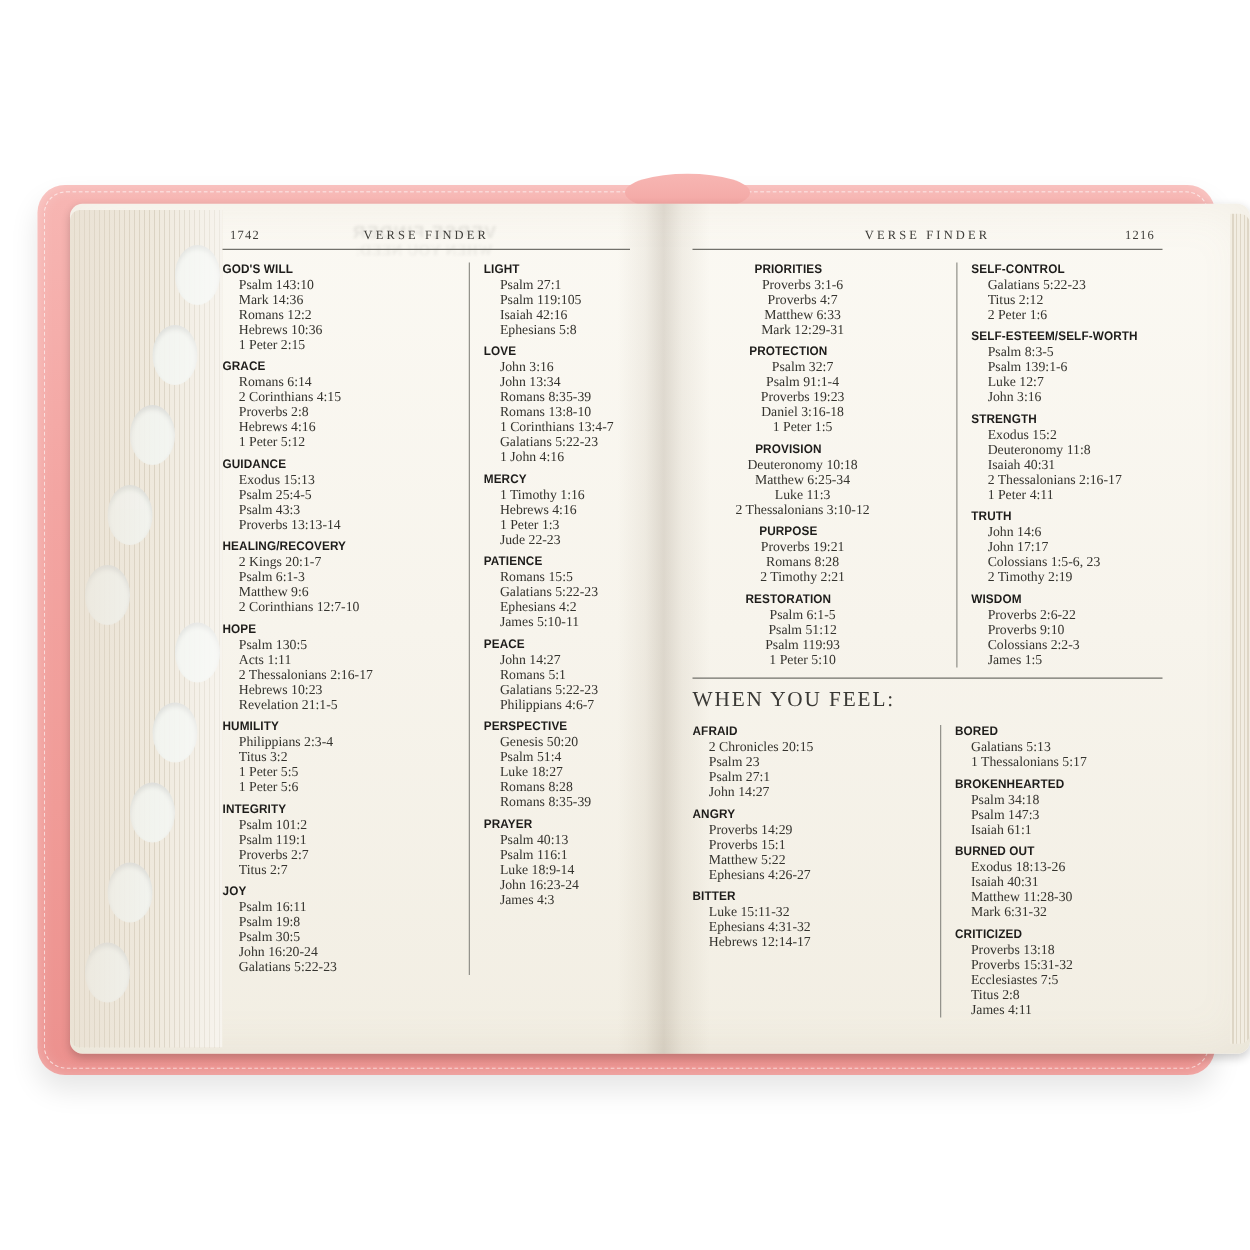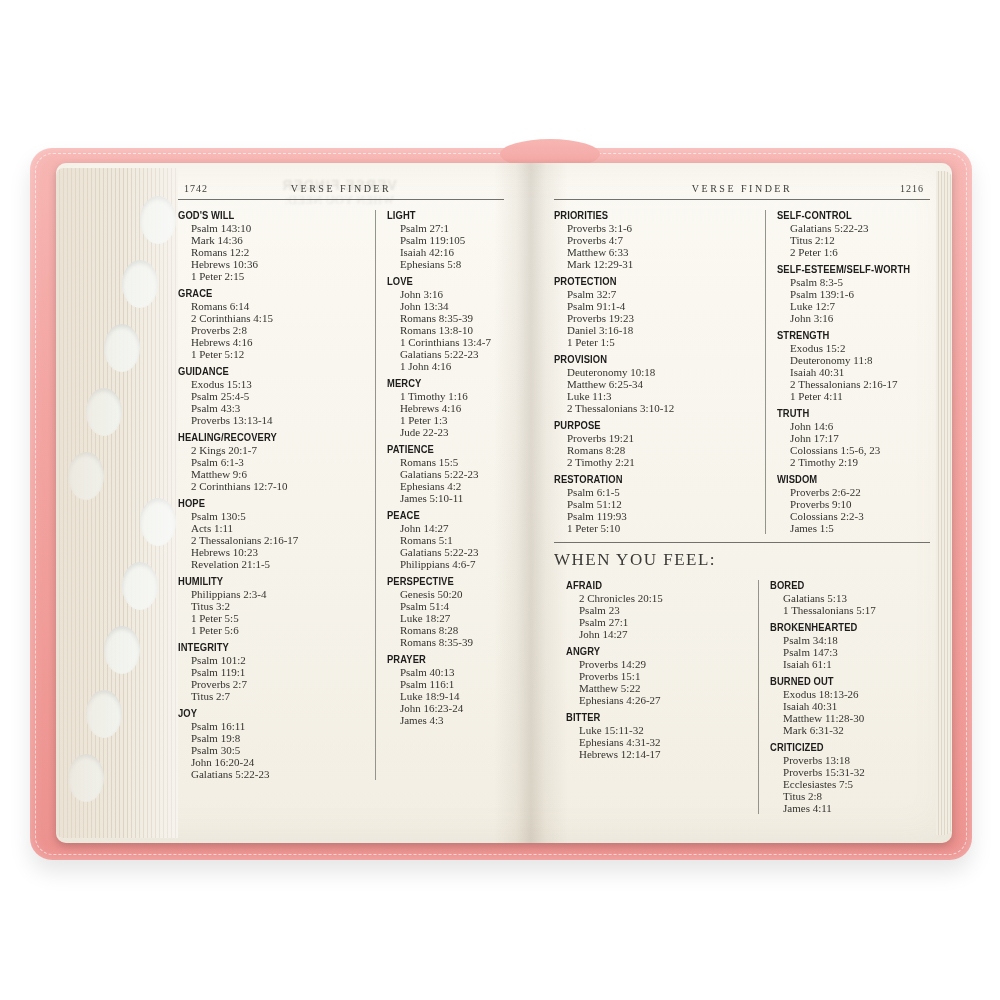--- a/index.html
+++ b/index.html
@@ -9,21 +9,21 @@
   .cover{position:absolute;left:30px;top:148px;width:942px;height:712px;border-radius:22px;
          background:linear-gradient(180deg,#f7b6b3 0%,#f3a5a2 35%,#f09b97 70%,#ec918e 100%);
          box-shadow:0 12px 22px rgba(0,0,0,0.10), inset 0 0 14px rgba(255,255,255,0.35);}
   .cover::before{content:"";position:absolute;inset:5px;border:1px dashed rgba(255,255,255,0.6);
          border-radius:18px;}
   .cover-hump{position:absolute;left:470px;top:-9px;width:100px;height:30px;border-radius:50%;
          background:linear-gradient(180deg,#f7b6b3,#f3a5a2);}
   
   .pages{position:absolute;left:56px;top:163px;width:896px;height:680px;border-radius:10px;
          background:linear-gradient(180deg,#fbf9f3 0%,#f7f4ec 50%,#f2eee3 100%);
-         box-shadow:0 3px 8px rgba(0,0,0,0.20), inset 0 0 40px rgba(160,140,105,0.10);}
+         box-shadow:0 3px 8px rgba(0,0,0,0.20), inset 0 0 40px rgba(160,140,105,0.10);padding-left:48px;}
   
   .edge-stack{position:absolute;left:0;top:5px;bottom:5px;width:122px;overflow:hidden;
          border-radius:8px 0 0 8px;
          background:repeating-linear-gradient(90deg,#efe9dd 0px,#efe9dd 3px,#dbd3c3 3px,#dbd3c3 4px);}
   .edge-stack::after{content:"";position:absolute;inset:0;
          background:linear-gradient(90deg,rgba(230,220,205,0.55),rgba(250,248,242,0) 55%,rgba(255,255,255,0.5));}
   .notch{position:absolute;width:36px;height:48px;border-radius:50%;background:#f3f5f1;
          box-shadow:inset 0 3px 4px rgba(0,0,0,0.10);opacity:0.92;}
   .notch:nth-of-type(1){left:84px;top:28px;}
   .notch:nth-of-type(2){left:66px;top:92px;}
@@ -50,23 +50,23 @@
   .page-head .pgnum{position:absolute;top:0;font-size:10px;letter-spacing:1px;}
   .page-head .pgnum.left-num{left:6px;}
   .page-head .pgnum.right-num{right:6px;}
   .page-head .ptitle{display:block;text-align:center;}
   .head-rule{border-bottom:1px solid #72716b;margin-top:2px;}
   .cols{display:flex;margin-top:10px;align-items:stretch;gap:40px;}
   .col{box-sizing:border-box;}
   .col.c2{border-left:1px solid #94938c;padding-left:11px;}
   .page-content.left .col.c1{width:55%;padding-right:8px;}
   .page-content.left .col.c2{width:45%;}
-  .page-content.right .cols.top .col.c1{width:51%;padding-right:8px;}
+  .page-content.right .cols.top .col.c1{width:51%;padding-right:8px;text-align:center;}
   .page-content.right .cols.top .col.c2{width:49%;}
-  .page-content.right .cols.bottom .col.c1{width:47%;padding-right:8px;margin-left:12px;}
+  .page-content.right .cols.bottom .col.c1{width:47%;padding-right:8px;}
   .page-content.right .cols.bottom .col.c2{width:53%;}
   .section{margin-top:6px;}
   .section:first-child{margin-top:0;}
   .sec-heading{font-family:"Liberation Sans", sans-serif;font-weight:bold;font-size:10px;
          line-height:12px;color:#1d1c1a;letter-spacing:0.1px;white-space:nowrap;
          transform:scaleX(0.94);transform-origin:left center;}
   .verse{font-size:11px;line-height:12px;padding-left:13px;color:#34332e;white-space:nowrap;}
   .mid-rule{border-bottom:1px solid #72716b;margin-top:8px;}
   .feel-title{text-align:left;font-size:17px;letter-spacing:1.5px;color:#3a3935;
          margin-top:7px;margin-bottom:2px;font-family:Liberation Serif, serif;}

